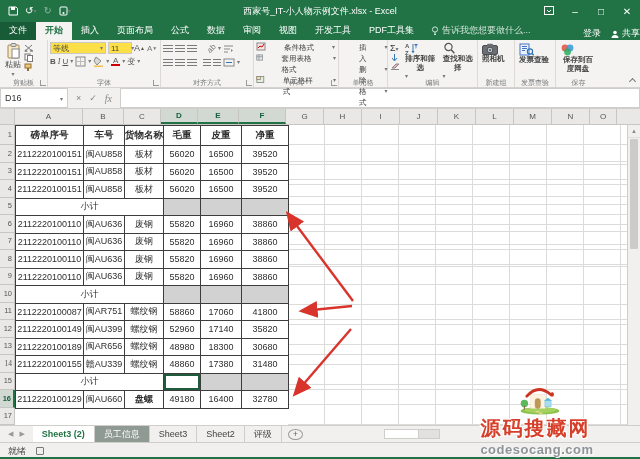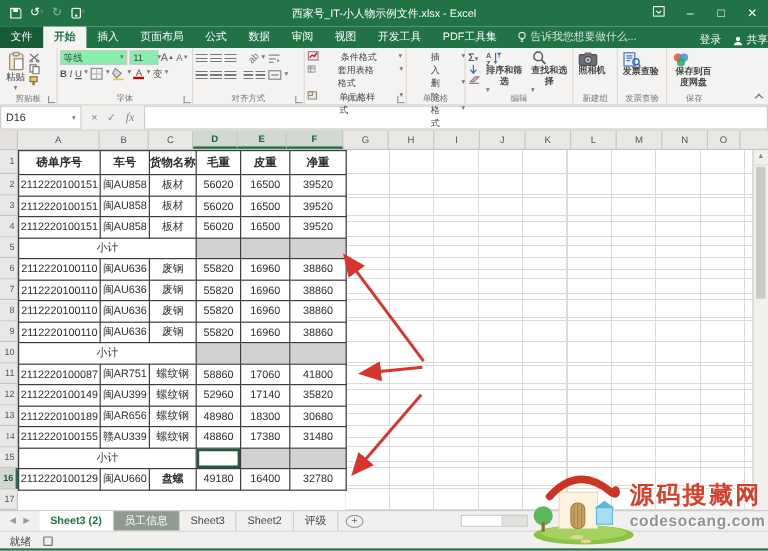--- a/index.html
+++ b/index.html
@@ -23,21 +23,21 @@
   .tellme { display:flex; align-items:center; gap:3px; color:#cfe3d8; font-size:9px; padding:2px 8px 3px; }
   .tab-right { margin-left:auto; display:flex; align-items:center; gap:10px; padding-right:0; font-size:9px; }
 
   
   .ribbon { height:48px; background:#f4f3f2; border-bottom:1px solid #d5d2cf; display:flex; position:relative; }
   .rgroup { position:relative; border-right:1px solid #ddd9d5; padding:2px 2px 9px; display:flex; flex-direction:column; }
   .rgroup .glabel { position:absolute; bottom:0; left:0; right:0; text-align:center; font-size:7px; color:#777; line-height:9px; }
   .launcher { position:absolute; right:1px; bottom:1px; width:6px; height:6px; border-left:1px solid #999; border-bottom:1px solid #999; }
   .bigbtn { display:flex; flex-direction:column; align-items:center; justify-content:center; font-size:8px; color:#444; padding:1px 3px; }
   .minirow { display:flex; align-items:center; gap:2px; font-size:8px; color:#555; line-height:11px; }
-  .chip { border:1px solid #c9c6c3; background:#86efac; font-size:8px; color:#444; padding:0 2px; height:12px; display:flex; align-items:center; gap:12px; }
+  .chip { border:1px solid #c9c6c3; background:#fde047; font-size:8px; color:#444; padding:0 2px; height:12px; display:flex; align-items:center; gap:12px; }
   .dn { font-size:6px; color:#777; }
   .bars { width:10px; height:8px; background:repeating-linear-gradient(to bottom,#7a7a7a 0 1px,transparent 1px 3px); display:inline-block; }
   .sym { font-size:9px; }
   .stackbtn { display:flex; flex-direction:column; align-items:flex-start; font-size:7.5px; color:#444; line-height:8.5px; padding:0 2px; text-align:center;font-weight:bold; }
   .srow { display:flex; align-items:flex-start; gap:18px; font-size:7.5px; color:#444; line-height:11px; }
   .collapse { position:absolute; right:5px; bottom:3px; width:5px; height:5px; border-left:1.5px solid #777; border-top:1.5px solid #777; transform:rotate(45deg); }
 
   
   .fbar { height:21px; background:#f1f0ef; border-bottom:1px solid #d0cecb; display:flex; align-items:stretch; }
   .namebox { width:68px; background:#fff; border:1px solid #d0cecb; display:flex; align-items:center; justify-content:space-between; padding:0 4px; font-size:9px; }
@@ -82,21 +82,21 @@
   .addsheet { width:15px; height:11px; margin:3px 0 0 6px; border:1px solid #9a9a9a; border-radius:50%; color:#666; font-size:9px; line-height:9px; text-align:center; }
   .hscroll { position:absolute; right:200px; top:3px; width:56px; height:10px; background:#e3e1df; border:1px solid #cfcdca; }
   .hscroll .hthumb { width:34px; height:100%; background:#fff; border-right:1px solid #cfcdca; }
 
   
   .statusbar { height:17px; background:#f1f0ef; border-top:1px solid #d0cecb; display:flex; align-items:center; gap:10px; padding:0 8px; font-size:9px; color:#444; }
   .macroicon { width:8px; height:8px; border:1px solid #777; border-radius:1px; }
   .bottomstrip { position:absolute; left:0; right:0; bottom:0; height:2px; background:#217346; z-index:10; }
 
   
-  .watermark { position:absolute; right:2px; bottom:2px; width:196px; height:74px; z-index:60; display:flex; align-items:center; }
+  .watermark { position:absolute; right:2px; bottom:2px; width:196px; height:74px; z-index:60; display:flex; align-items:center;flex-direction:column; }
   .wm-text { display:flex; flex-direction:column; margin-left:-6px; }
   .wm-title { font-size:20px; font-weight:bold; color:#d6402b; letter-spacing:2px; text-shadow:1px 1px 0 #fff,-1px -1px 0 #fff,1px -1px 0 #fff,-1px 1px 0 #fff; white-space:nowrap; }
   .wm-domain { font-size:13px; font-weight:bold; color:#8f9499; letter-spacing:.5px; text-shadow:1px 1px 0 #fff; }
 
   svg.icon { display:block; }
 </style>
 </head>
 <body>
 
 <div class="titlebar">

